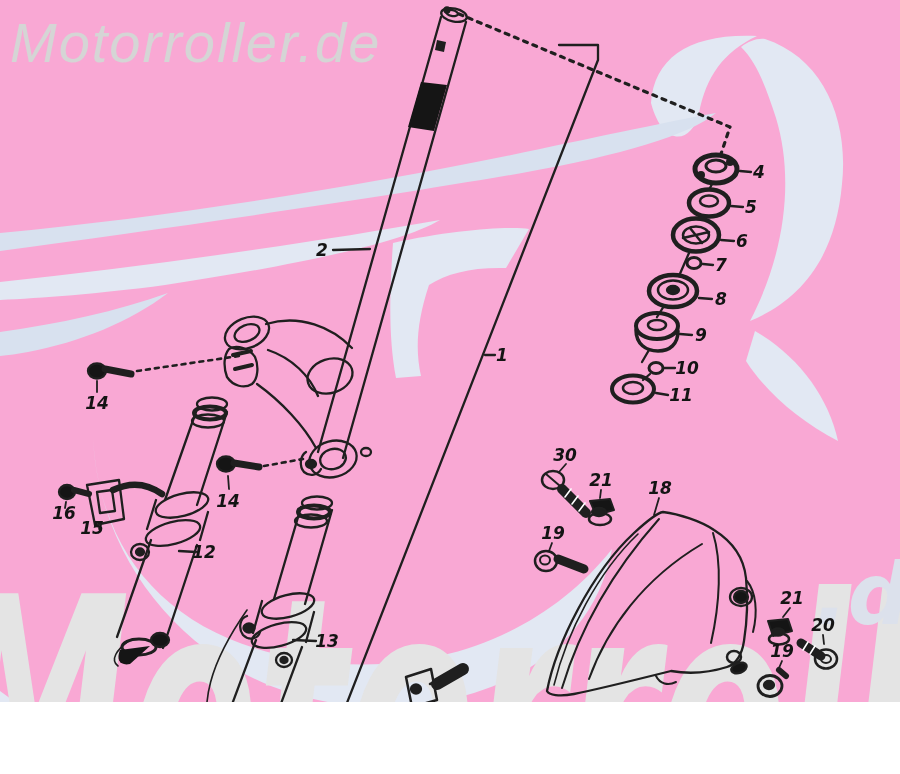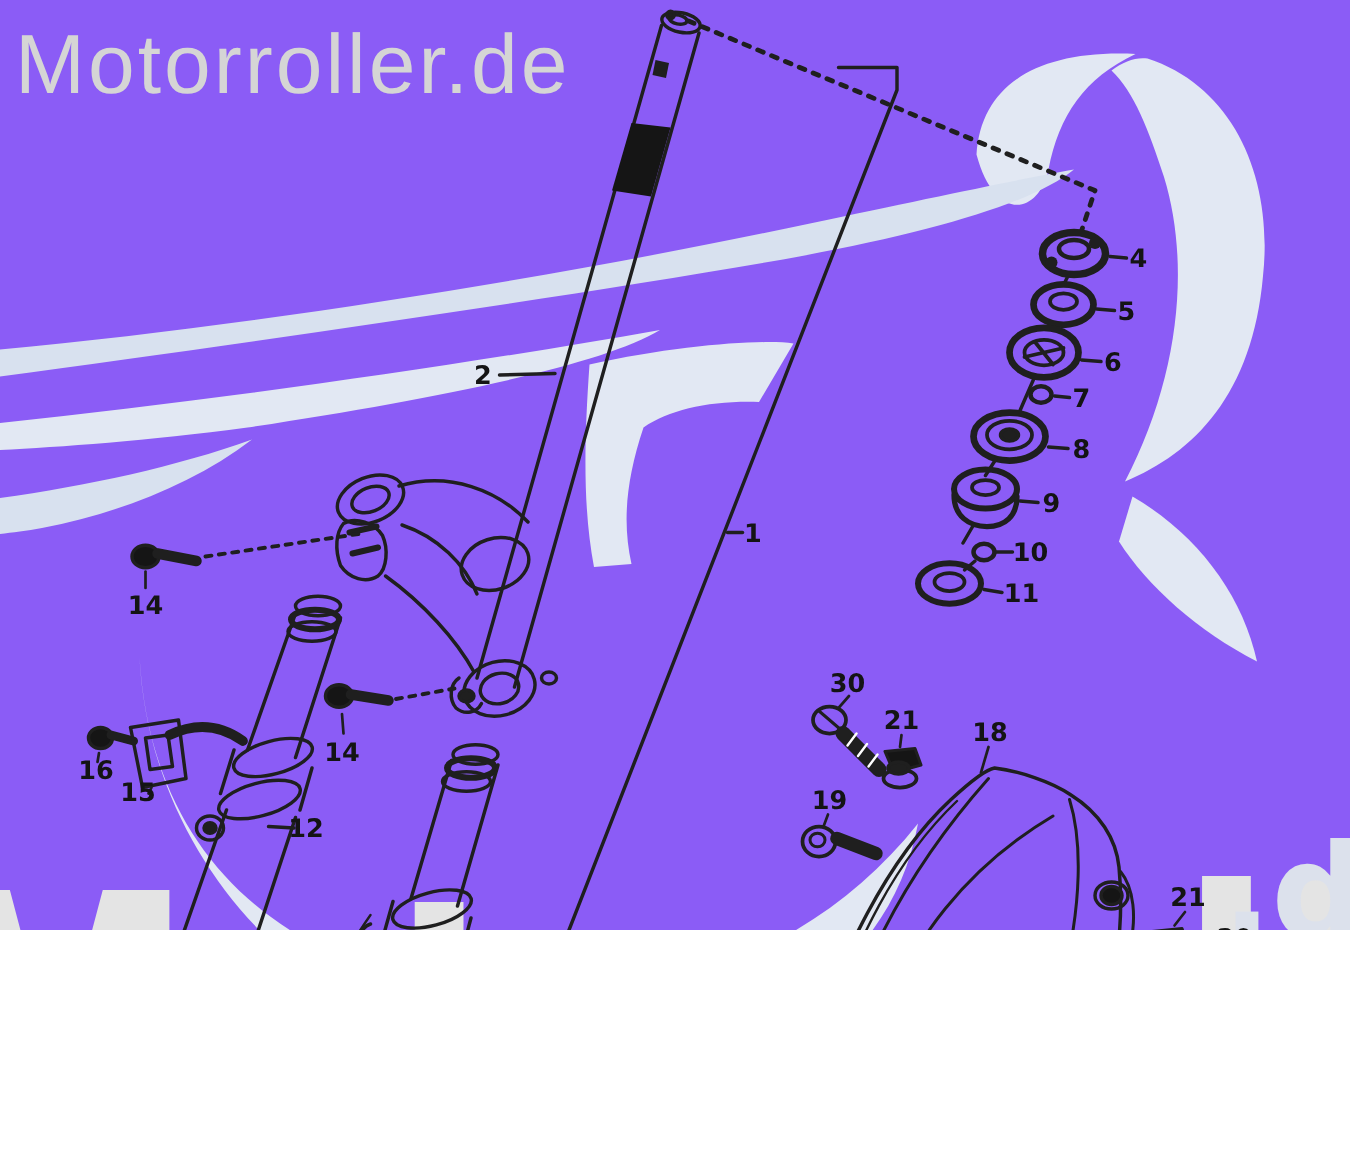--- a/index.html
+++ b/index.html
@@ -1,18 +1,19 @@
 <!DOCTYPE html>
 <html><head>
 <meta charset="utf-8">
 <style>
   html,body{margin:0;padding:0;background:#ffffff;}
   .stage{
-    position:relative;width:900px;height:620px;background:#8b5cf6;overflow:hidden;
+    position:relative;width:900px;height:702px;background:#f9a8d4;overflow:hidden;
     font-family:"DejaVu Sans","Liberation Sans",sans-serif;
+    font-style:italic;
   }
   svg{display:block}
   .wm-top{font-family:"Liberation Sans",sans-serif;}
   .wm-big{font-family:"DejaVu Sans",sans-serif;font-weight:bold;}
   .lbl{font-family:"DejaVu Sans",sans-serif;font-weight:bold;font-size:17px;fill:#141414;}
 </style>
 </head>
 <body>
 
 <div class="stage">

